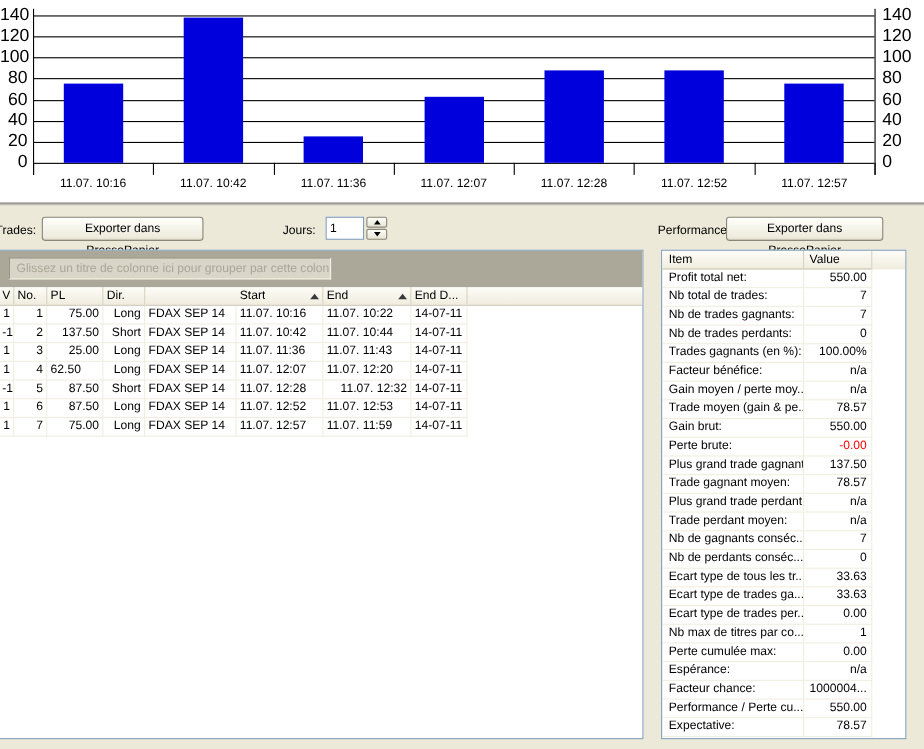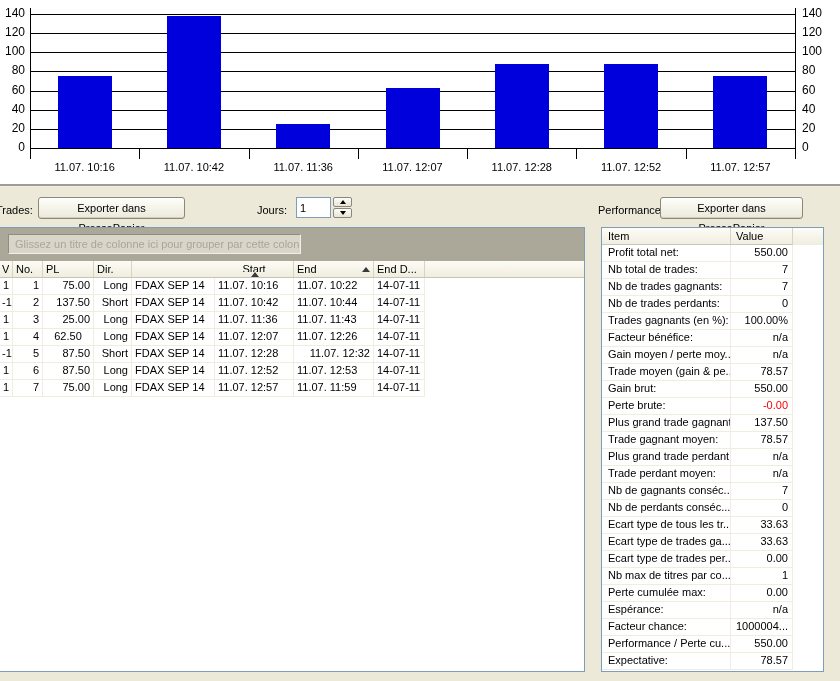--- a/index.html
+++ b/index.html
@@ -7,21 +7,21 @@
     width:840px;height:681px;position:relative;overflow:hidden;
     background:#ECE9D8;
     font-family:"Liberation Sans","DejaVu Sans",sans-serif;
     font-size:11px;color:#000;
   }
   .abs{position:absolute;}
   
   #chart-panel{left:0;top:0;width:840px;height:184px;background:#FFFFFF;}
   .gridline{background:#000;height:1px;}
   .axisline{background:#000;width:1px;}
-  .ytick-label{font-size:12px;line-height:13px;}
+  .ytick-label{font-size:16px;line-height:13px;}
   .xtick-label{font-size:11px;line-height:13px;text-align:center;white-space:nowrap;}
   .chart-bar{position:absolute;}
   #chart-separator{left:0;top:184px;width:840px;height:2px;background:#9D9D95;border-bottom:1px solid #EDEDE5;}
   
   .tool-label{line-height:14px;white-space:nowrap;}
   .xp-btn{
     position:absolute;height:22px;
     background:linear-gradient(180deg,#FEFEFA,#ECE9DA);
     border:1px solid #8A887A;border-radius:3px;
     box-shadow:inset 0 1px 0 #FFFFFF, inset 0 -1px 0 #D2CFBF;
@@ -153,21 +153,21 @@
       </div>
       <div class="hdr-cell" style="width: 51px;">
         <div style="overflow: hidden; white-space: nowrap;">PL</div>
       </div>
       <div class="hdr-cell" style="width: 38px; text-align: center;">
         <div style="overflow: hidden; white-space: nowrap;">Dir.</div>
       </div>
       <div class="hdr-cell" style="width: 83px; margin-top: 28px;">
         <div style="overflow: hidden; white-space: nowrap;">Symbol</div>
       </div>
-      <div class="hdr-cell" style="width: 79px; flex-direction: column;">
+      <div class="hdr-cell" style="width: 79px;">
         <div style="overflow: hidden; white-space: nowrap;">Start</div>
         <div class="sort-asc"></div>
       </div>
       <div class="hdr-cell" style="width: 80px;">
         <div style="overflow: hidden; white-space: nowrap;">End</div>
         <div class="sort-asc"></div>
       </div>
       <div class="hdr-cell" style="width: 51px;">
         <div style="overflow: hidden; white-space: nowrap;">End D...</div>
       </div>
@@ -200,25 +200,25 @@
         <div class="grid-cell" style="width: 51px; text-align: right;">25.00</div>
         <div class="grid-cell" style="width: 38px; text-align: right;">Long</div>
         <div class="grid-cell" style="width: 83px; text-align: left;">FDAX SEP 14</div>
         <div class="grid-cell" style="width: 79px; text-align: left;">11.07. 11:36</div>
         <div class="grid-cell" style="width: 80px; text-align: left;">11.07. 11:43</div>
         <div class="grid-cell" style="width: 51px; text-align: left;">14-07-11</div>
       </div>
       <div class="grid-row">
         <div class="grid-cell" style="width: 14px; text-align: right;">1</div>
         <div class="grid-cell" style="width: 30px; text-align: right;">4</div>
-        <div class="grid-cell" style="width: 51px; text-align: center;">62.50</div>
+        <div class="grid-cell" style="width: 51px; text-align: left;">62.50</div>
         <div class="grid-cell" style="width: 38px; text-align: right;">Long</div>
         <div class="grid-cell" style="width: 83px; text-align: left;">FDAX SEP 14</div>
         <div class="grid-cell" style="width: 79px; text-align: left;">11.07. 12:07</div>
-        <div class="grid-cell" style="width: 80px; text-align: left;">11.07. 12:26</div>
+        <div class="grid-cell" style="width: 80px; text-align: left;">11.07. 12:20</div>
         <div class="grid-cell" style="width: 51px; text-align: left;">14-07-11</div>
       </div>
       <div class="grid-row">
         <div class="grid-cell" style="width: 14px; text-align: right;">-1</div>
         <div class="grid-cell" style="width: 30px; text-align: right;">5</div>
         <div class="grid-cell" style="width: 51px; text-align: right;">87.50</div>
         <div class="grid-cell" style="width: 38px; text-align: right;">Short</div>
         <div class="grid-cell" style="width: 83px; text-align: left;">FDAX SEP 14</div>
         <div class="grid-cell" style="width: 79px; text-align: left;">11.07. 12:28</div>
         <div class="grid-cell" style="width: 80px; text-align: right;">11.07. 12:32</div>

